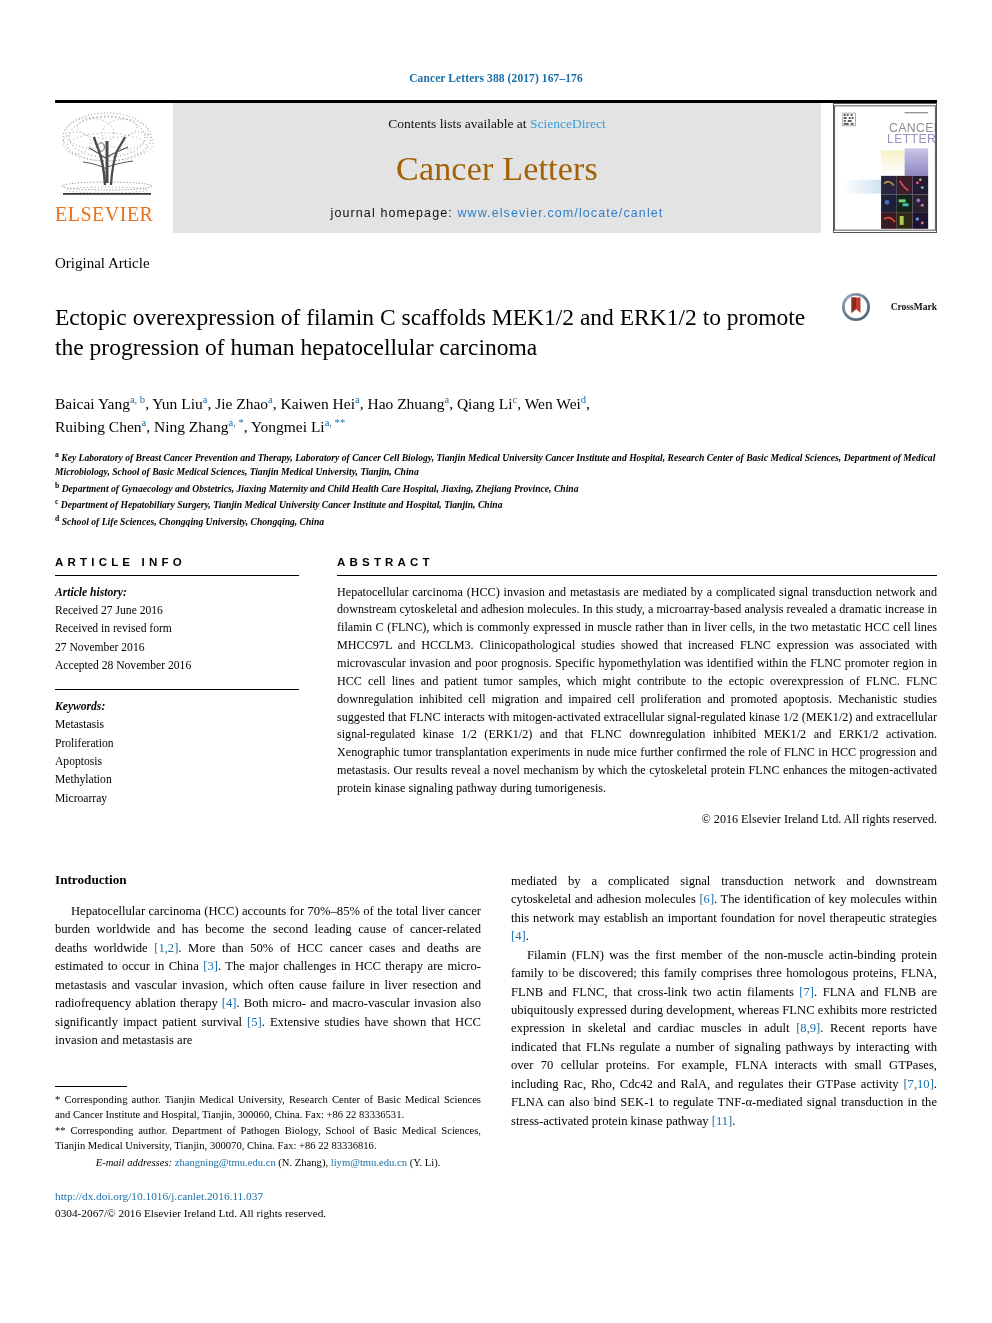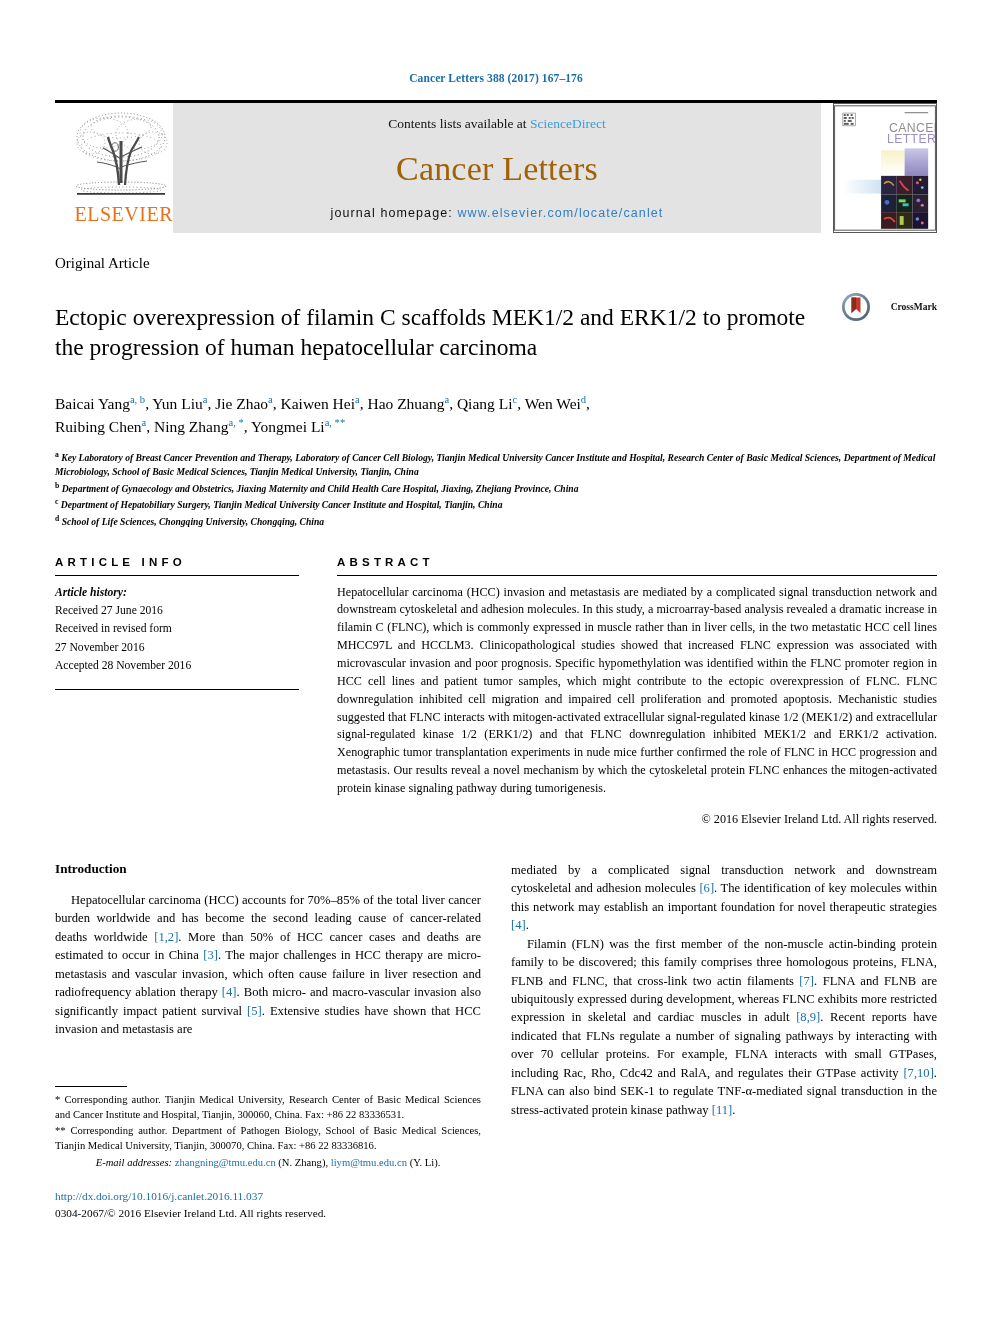--- a/index.html
+++ b/index.html
@@ -35,21 +35,21 @@
     margin: 0 55px;
     display: flex;
     align-items: stretch;
     height: 130px;
   }
   .elsevier-logo {
     width: 118px;
     flex: 0 0 118px;
     display: flex;
     flex-direction: column;
-    align-items: flex-end;
+    align-items: flex-start;
     justify-content: flex-start;
     padding-top: 4px;
     background: #fff;
   }
   .tree-wrap { width: 104px; height: 96px; }
   .elsevier-word {
     font-family: "Liberation Serif", serif;
     font-size: 20px;
     letter-spacing: 0.5px;
     color: #E9711C;
@@ -182,21 +182,21 @@
   }
   .copyright {
     margin-top: 14px;
     text-align: right;
     font-family: "Liberation Serif", serif;
     font-size: 12.15px;
   }
 
   
   .body-cols {
-    margin-top: 34px;
+    margin-top: 45px;
     display: flex;
     gap: 30px;
     position: relative;
   }
   .bcol { flex: 1 1 50%; width: 426px; }
   .bhead {
     font-family: "Liberation Serif", serif;
     font-size: 13.2px;
     font-weight: 700;
     margin-bottom: 14px;
@@ -412,20 +412,28 @@
         <div class="sec-head">ARTICLE INFO</div>
         <div class="hr-thin"></div>
         <div class="info-block">
           <div class="ital">Article history:</div>
           <div>Received 27 June 2016</div>
           <div>Received in revised form</div>
           <div>27 November 2016</div>
           <div>Accepted 28 November 2016</div>
         </div>
         <div class="kw-rule"></div>
+        <div class="info-block">
+          <div class="ital">Keywords:</div>
+          <div>Metastasis</div>
+          <div>Proliferation</div>
+          <div>Apoptosis</div>
+          <div>Methylation</div>
+          <div>Microarray</div>
+        </div>
       </div>
 
       <div class="col-abs">
         <div class="sec-head">ABSTRACT</div>
         <div class="hr-thin"></div>
         <div class="abstract-text">Hepatocellular carcinoma (HCC) invasion and metastasis are mediated by a complicated signal transduction network and downstream cytoskeletal and adhesion molecules. In this study, a microarray-based analysis revealed a dramatic increase in filamin C (FLNC), which is commonly expressed in muscle rather than in liver cells, in the two metastatic HCC cell lines MHCC97L and HCCLM3. Clinicopathological studies showed that increased FLNC expression was associated with microvascular invasion and poor prognosis. Specific hypomethylation was identified within the FLNC promoter region in HCC cell lines and patient tumor samples, which might contribute to the ectopic overexpression of FLNC. FLNC downregulation inhibited cell migration and impaired cell proliferation and promoted apoptosis. Mechanistic studies suggested that FLNC interacts with mitogen-activated extracellular signal-regulated kinase 1/2 (MEK1/2) and extracellular signal-regulated kinase 1/2 (ERK1/2) and that FLNC downregulation inhibited MEK1/2 and ERK1/2 activation. Xenographic tumor transplantation experiments in nude mice further confirmed the role of FLNC in HCC progression and metastasis. Our results reveal a novel mechanism by which the cytoskeletal protein FLNC enhances the mitogen-activated protein kinase signaling pathway during tumorigenesis.</div>
         <div class="copyright">© 2016 Elsevier Ireland Ltd. All rights reserved.</div>
       </div>
     </div>
 

